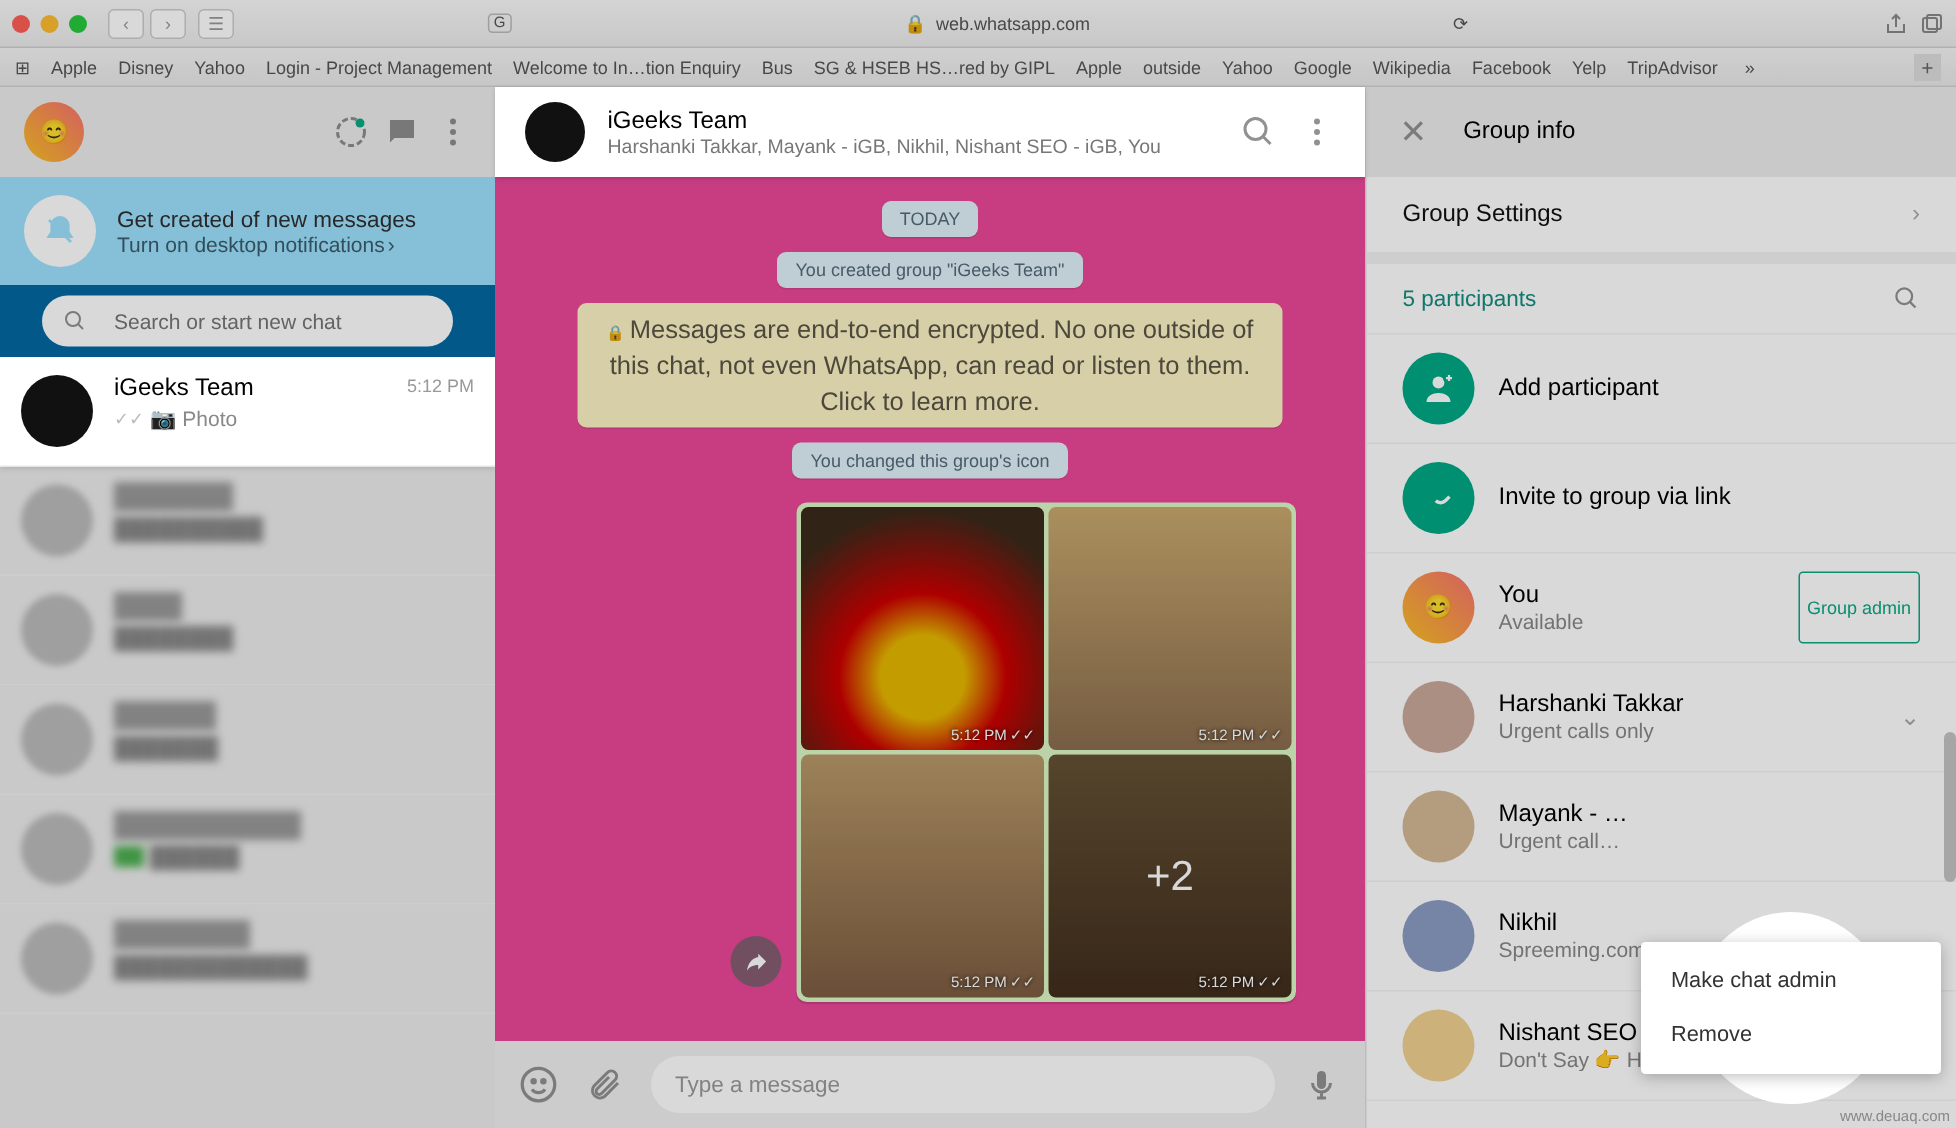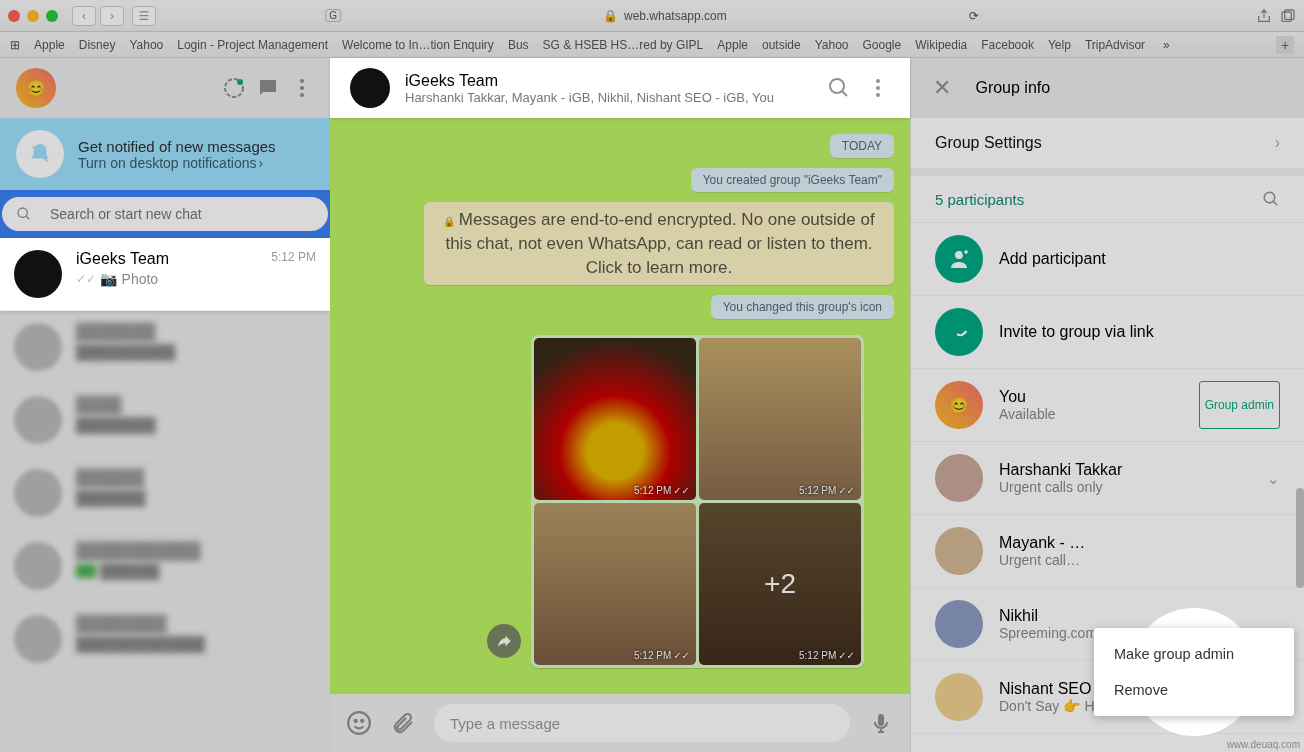--- a/index.html
+++ b/index.html
@@ -27,21 +27,21 @@
 .left-header { height:60px; background:#ededed; display:flex; align-items:center; padding:0 16px; gap:10px; }
 .avatar-sm { width:40px; height:40px; border-radius:50%; background:linear-gradient(45deg,#fbbf24,#f87171); display:flex; align-items:center; justify-content:center; overflow:hidden; }
 .spacer { flex:1; }
 .hdr-icon { width:24px; height:24px; color:#8e8e8e; display:flex; align-items:center; justify-content:center; cursor:pointer; }
 
 .notif-banner { background:#9de1fe; padding:12px 16px; display:flex; align-items:center; gap:14px; }
 .notif-icon { width:48px; height:48px; border-radius:50%; background:#fff; display:flex; align-items:center; justify-content:center; color:#9de1fe; }
 .notif-text .t1 { font-size:15px; color:#303030; font-weight:400; }
 .notif-text .t2 { font-size:14px; color:#3b5c6c; display:flex; align-items:center; gap:2px; cursor:pointer; }
 
-.search-bar { background:#3b82f6; padding:7px 2px; }
+.search-bar { background:#0369a1; padding:7px 28px; }
 .search-inner { background:#fff; border-radius:18px; height:34px; display:flex; align-items:center; padding:0 14px; color:#919191; gap:18px; }
 .search-inner input { border:none; outline:none; font-size:14px; flex:1; color:#999; background:transparent; }
 
 .chat-list { flex:1; overflow:hidden; }
 .chat-item { display:flex; padding:12px 14px; gap:14px; border-bottom:1px solid #f2f2f2; background:#ededed; cursor:pointer; position:relative; }
 .chat-item.active { background:#fff; box-shadow:0 1px 4px rgba(0,0,0,0.15); z-index:60; position:relative; }
 .chat-avatar { width:48px; height:48px; border-radius:50%; background:#111; flex-shrink:0; }
 .chat-avatar.blur { filter:blur(2px); background:#bbb; }
 .chat-text { flex:1; min-width:0; }
 .chat-title { font-size:16px; color:#000; display:flex; justify-content:space-between; }
@@ -52,21 +52,21 @@
 .ticks { color:#bbb; font-size:12px; }
 
 
 .middle { flex:1; display:flex; flex-direction:column; background:#e5ddd5; position:relative; }
 .chat-header { height:60px; background:#fff; display:flex; align-items:center; padding:0 20px; gap:15px; box-shadow:0 1px 3px rgba(0,0,0,0.15); z-index:60; position:relative; }
 .chat-header .c-avatar { width:40px; height:40px; border-radius:50%; background:#111; }
 .chat-header .c-title { font-size:16px; font-weight:500; color:#000; }
 .chat-header .c-sub { font-size:13px; color:#777; }
 .ch-icon { width:24px; height:24px; color:#919191; cursor:pointer; }
 
-.chat-body { flex:1; padding:16px; overflow:hidden; display:flex; flex-direction:column; align-items:flex-end; gap:10px; background:#bef264; }
+.chat-body { flex:1; padding:16px; overflow:hidden; display:flex; flex-direction:column; align-items:center; gap:10px; background:#ec4899; }
 .pill { background:#e1f3fb; padding:5px 12px; border-radius:6px; font-size:12px; color:#546a7b; box-shadow:0 1px 0 rgba(0,0,0,0.1); }
 .pill.dark { background:#e1f3fb; }
 .pill.yellow { background:#fdf4c5; max-width:470px; text-align:center; line-height:1.4; font-size:17px; color:#5a5547; padding:6px 12px; }
 .pill.lock::before { content:"🔒"; font-size:10px; margin-right:3px; }
 
 .msg-out { align-self:flex-end; background:#dcf8c6; border-radius:7px; padding:3px; position:relative; margin-right:30px; margin-top:6px; box-shadow:0 1px 1px rgba(0,0,0,0.15); }
 .photo-grid { display:grid; grid-template-columns:162px 162px; grid-template-rows:162px 162px; gap:3px; }
 .photo { background:linear-gradient(135deg,#8b7355,#a0826d); border-radius:5px; position:relative; display:flex; align-items:flex-end; justify-content:flex-end; padding:4px 6px; color:#fff; font-size:10px; overflow:hidden; }
 .photo .pt { text-shadow:0 0 3px #000; display:flex; align-items:center; gap:2px; }
 .photo.p1 { background:radial-gradient(circle at 50% 70%, #e6b800 20%, #cc0000 40%, #3a2a1a 80%); }
@@ -193,21 +193,21 @@
         </div>
     </div>
 
     <div class="notif-banner">
       <div class="notif-icon">
           <svg width="22" height="22" viewBox="0 0 24 24" fill="#9de1fe">
             <path d="M12 2a6 6 0 0 0-6 6v5l-2 3h16l-2-3V8a6 6 0 0 0-6-6zM4 4l16 16" stroke="#9de1fe" stroke-width="2"></path>
           </svg>
         </div>
       <div class="notif-text">
-        <div class="t1">Get notified of new messages</div>
+        <div class="t1">Get created of new messages</div>
         <div class="t2">
             <span>Turn on desktop notifications</span> 
             <span>›</span>
           </div>
       </div>
     </div>
 
     <div class="search-bar">
       <div class="search-inner">
         <span>
@@ -430,21 +430,21 @@
           <div class="part-name">Nishant SEO - iGB</div>
           <div class="part-status">Don't Say 👉 Hi &amp; Come To The Point ✌️</div>
         </div>
     </div>
 
     <div class="scrollbar"></div>
 
     <div class="ctx-menu-wrap">
       <div class="ctx-highlight"></div>
       <div class="ctx-menu">
-        <div class="ctx-item">Make group admin</div>
+        <div class="ctx-item">Make chat admin</div>
         <div class="ctx-item">Remove</div>
       </div>
     </div>
   </div>
 
 </div>
 
 <div class="dim-overlay"></div>
 <div class="watermark">www.deuaq.com</div>
 

